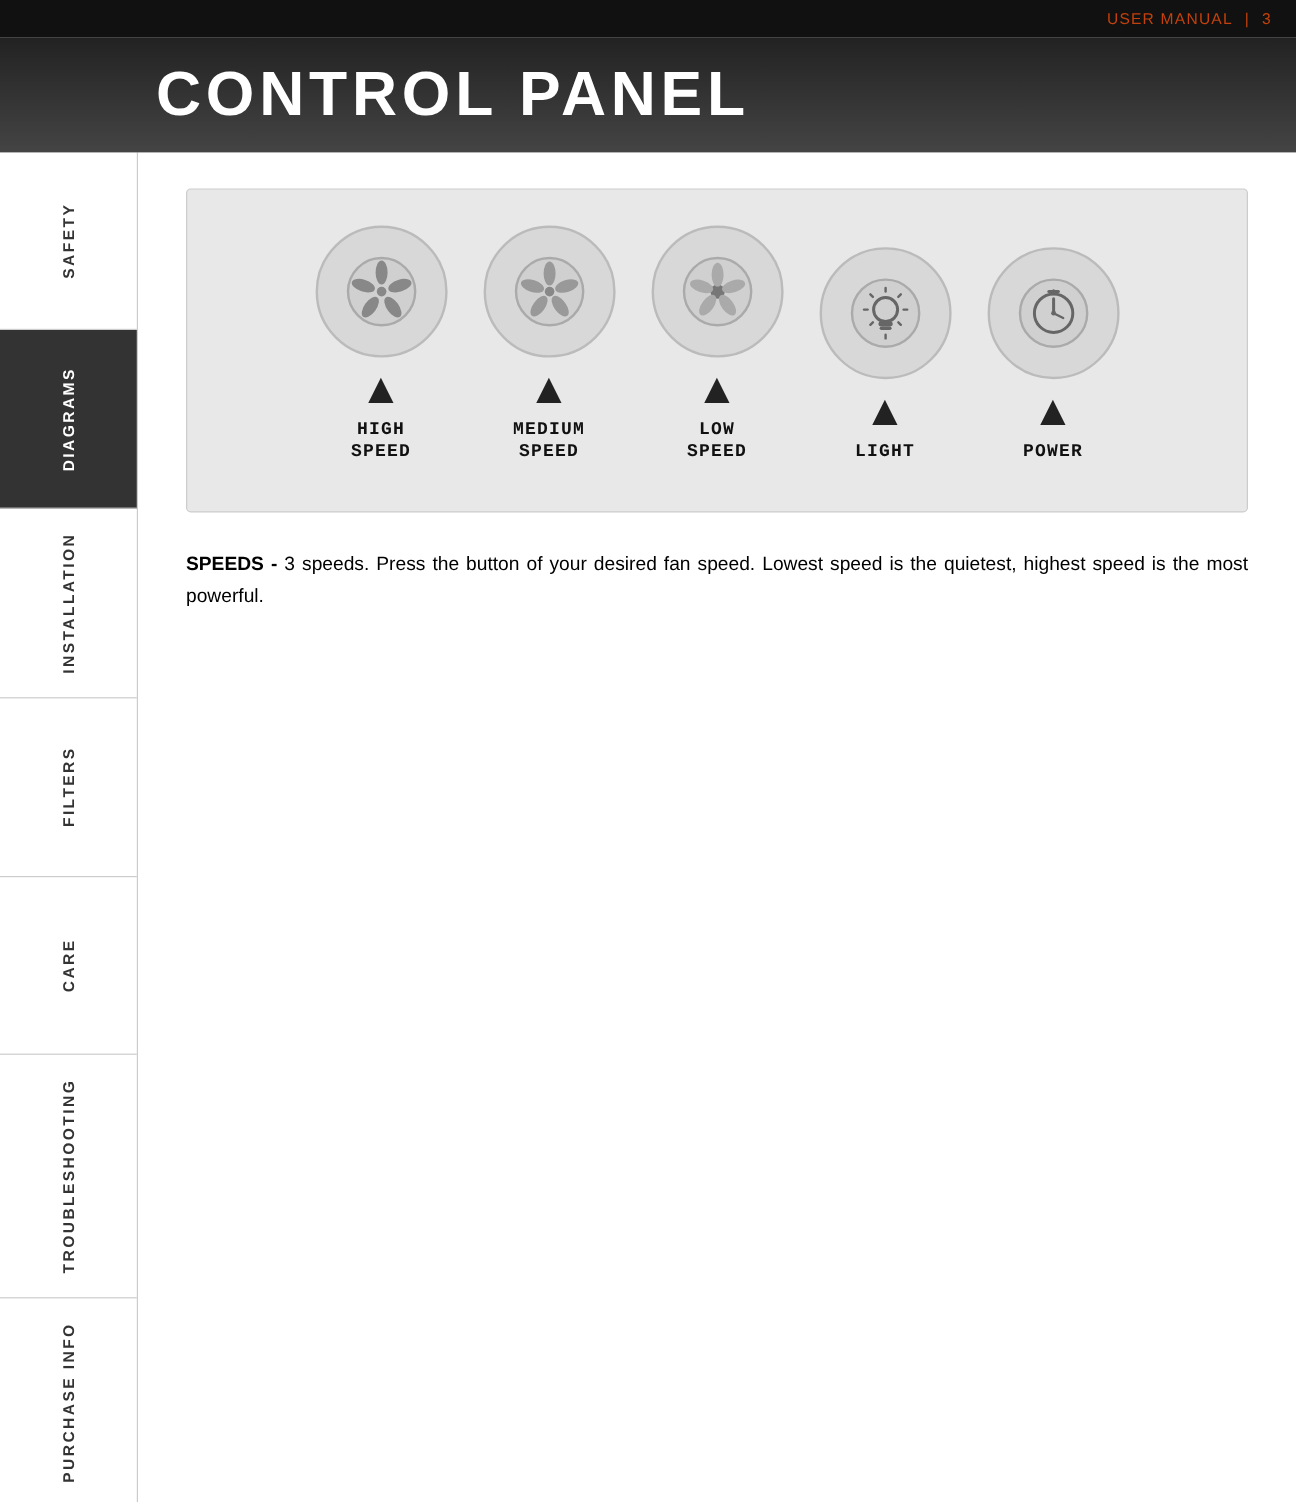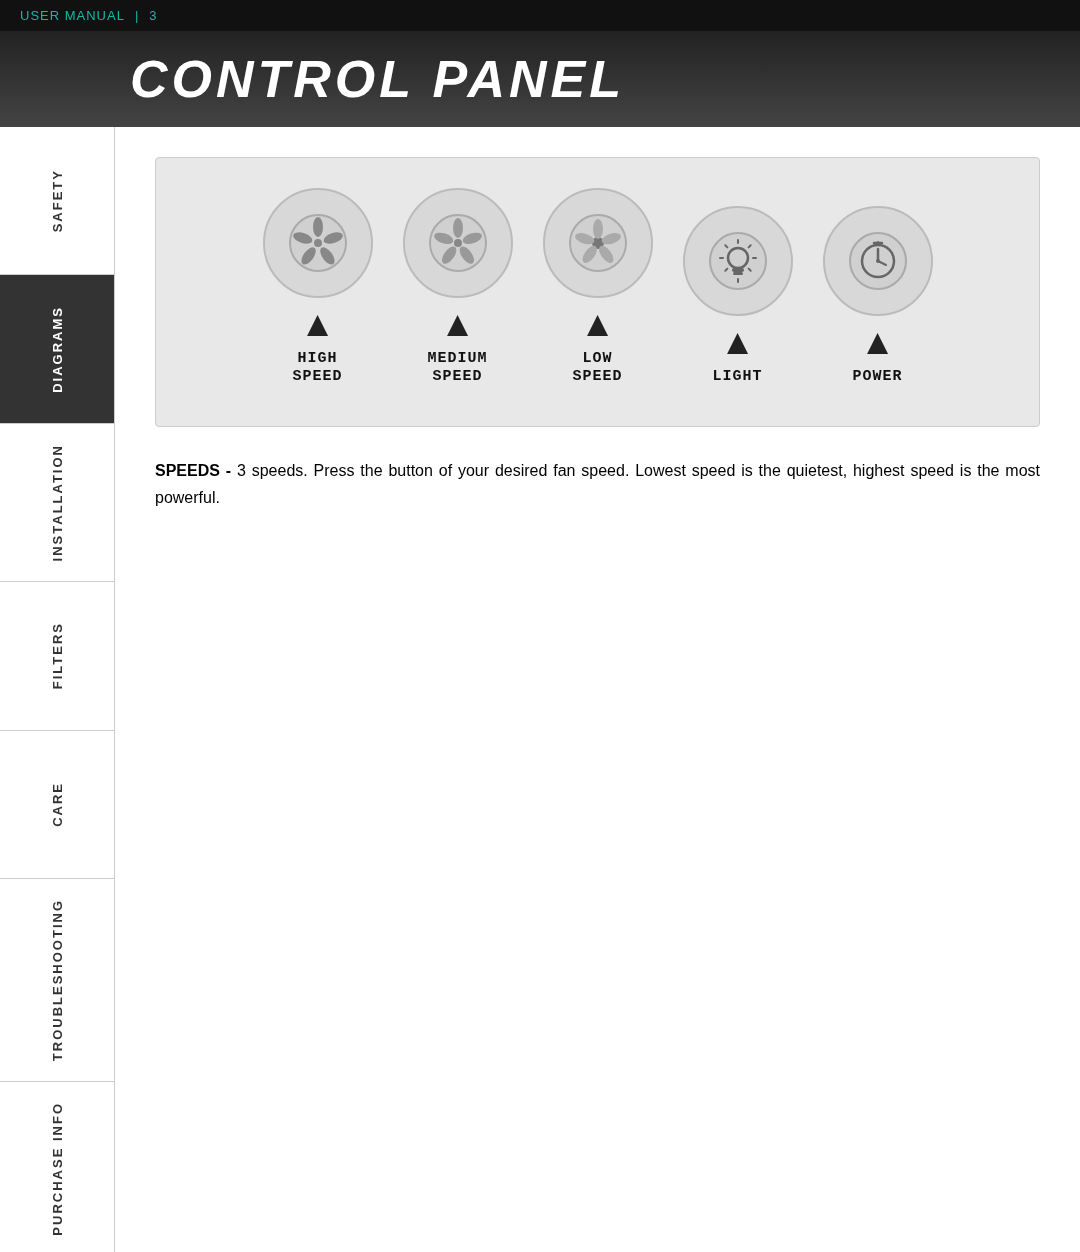--- a/index.html
+++ b/index.html
@@ -7,35 +7,34 @@
       font-family: Arial, sans-serif;
       background: #fff;
       width: 1080px;
       min-height: 1252px;
       position: relative;
     }
 
     
     .header-bar {
       background: #111;
-      color: #14b8a6;
-      display: flex;
-      align-items: center;
-      justify-content: flex-start;
+      color: #c2410c;
+      display: flex;
+      align-items: center;
+      justify-content: flex-end;
       padding: 8px 20px;
       font-size: 13px;
       letter-spacing: 1px;
     }
 
     
     .title-bar {
       background: linear-gradient(to bottom, #222 0%, #444 100%);
       padding: 18px 16px 18px 130px;
       position: relative;
-      font-style: italic;
     }
     .title-bar h1 {
       font-size: 52px;
       font-weight: bold;
       color: #fff;
       letter-spacing: 4px;
       font-variant: small-caps;
       text-transform: uppercase;
     }
 

